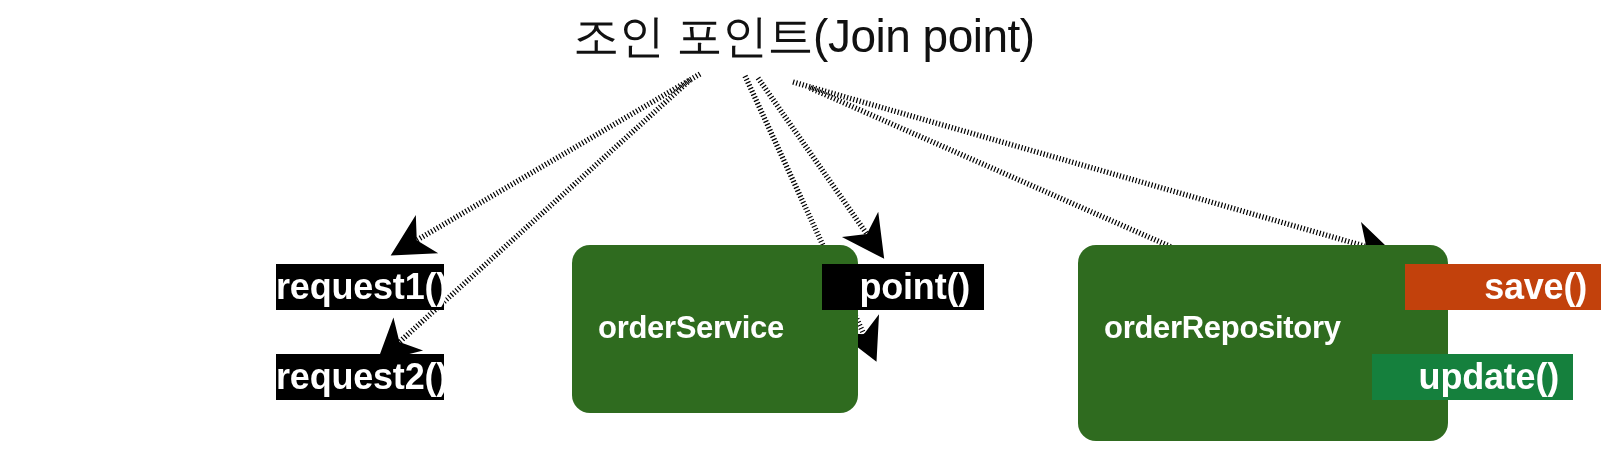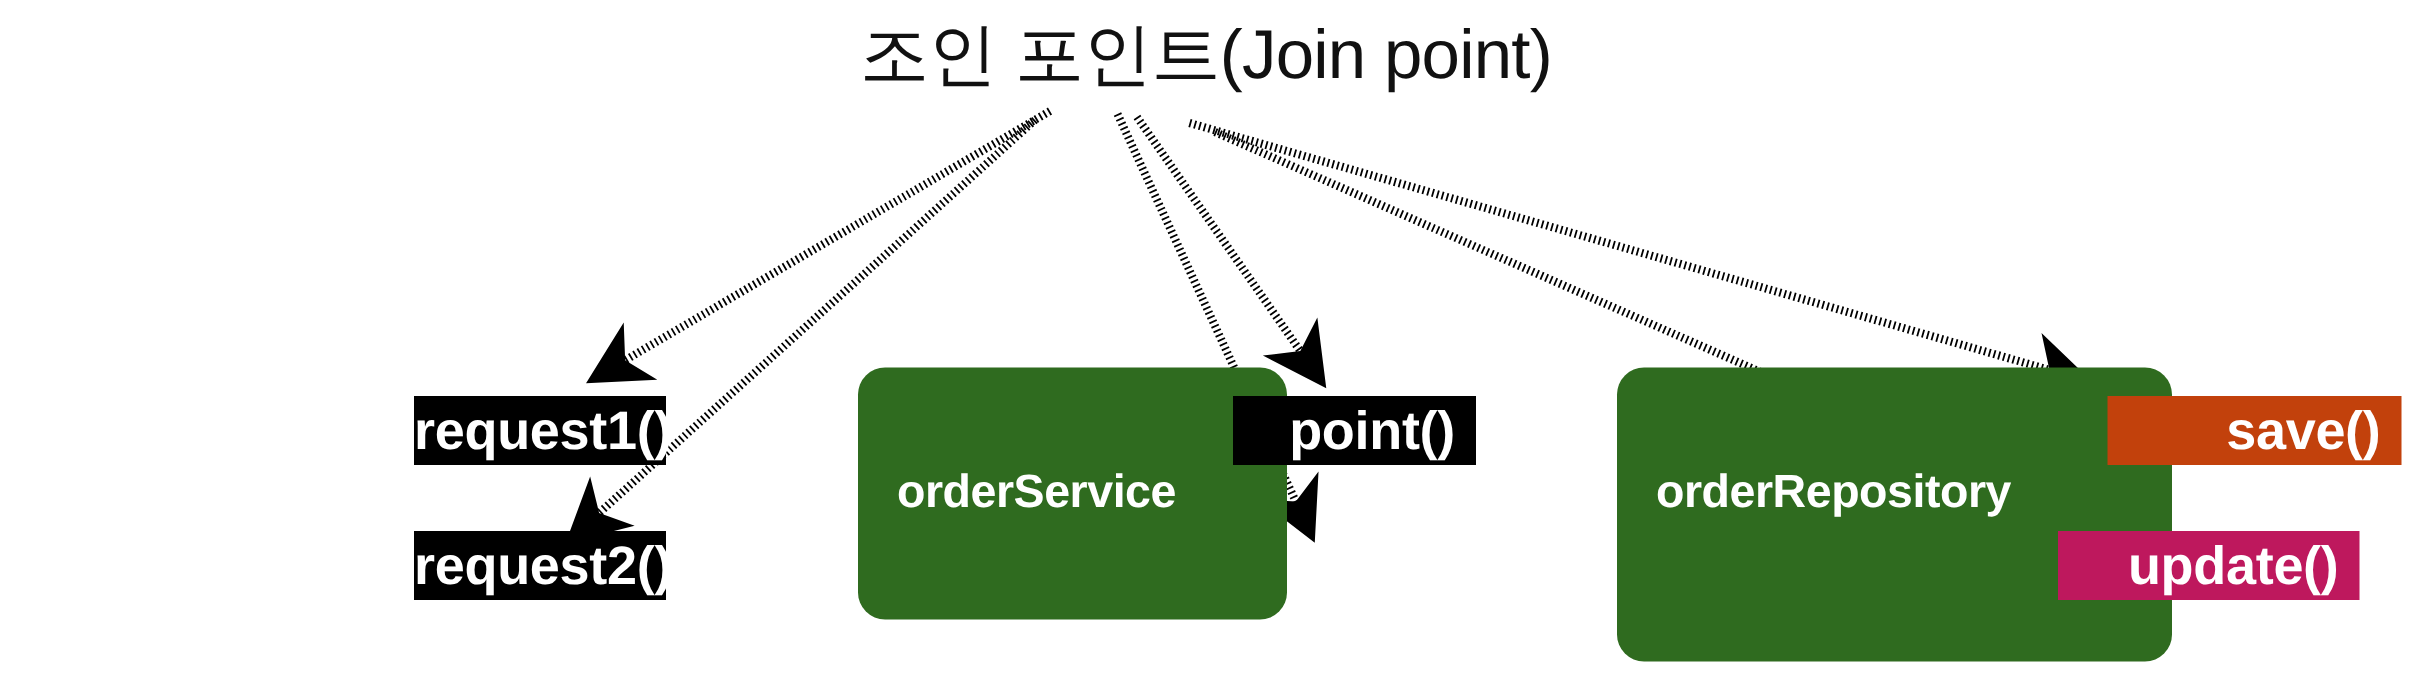--- a/index.html
+++ b/index.html
@@ -104,17 +104,17 @@
   <div class="method" style="left: 822px; top: 264px; width: 162px; background: rgb(0, 0, 0); color: rgb(255, 255, 255);">
     <span>point()</span>
   </div>
 
   <div class="component" style="left: 1078px; top: 245px; width: 370px; height: 196px; background: rgb(47, 107, 31);">
     <span class="component-label" style="left: 26px; top: 65px;">orderRepository</span>
   </div>
   <div class="method" style="left: 1405px; top: 264px; width: 196px; background: #c2410c; color: rgb(255, 255, 255);">
     <span>save()</span>
   </div>
-  <div class="method" style="left: 1372px; top: 354px; width: 201px; background: #be185d; color: rgb(255, 255, 255); padding-left: 32px;">
+  <div class="method" style="left: 1372px; top: 354px; width: 201px; background: #15803d; color: rgb(255, 255, 255); padding-left: 32px;">
     <span>update()</span>
   </div>
 
 </div>
 
 </body></html>

